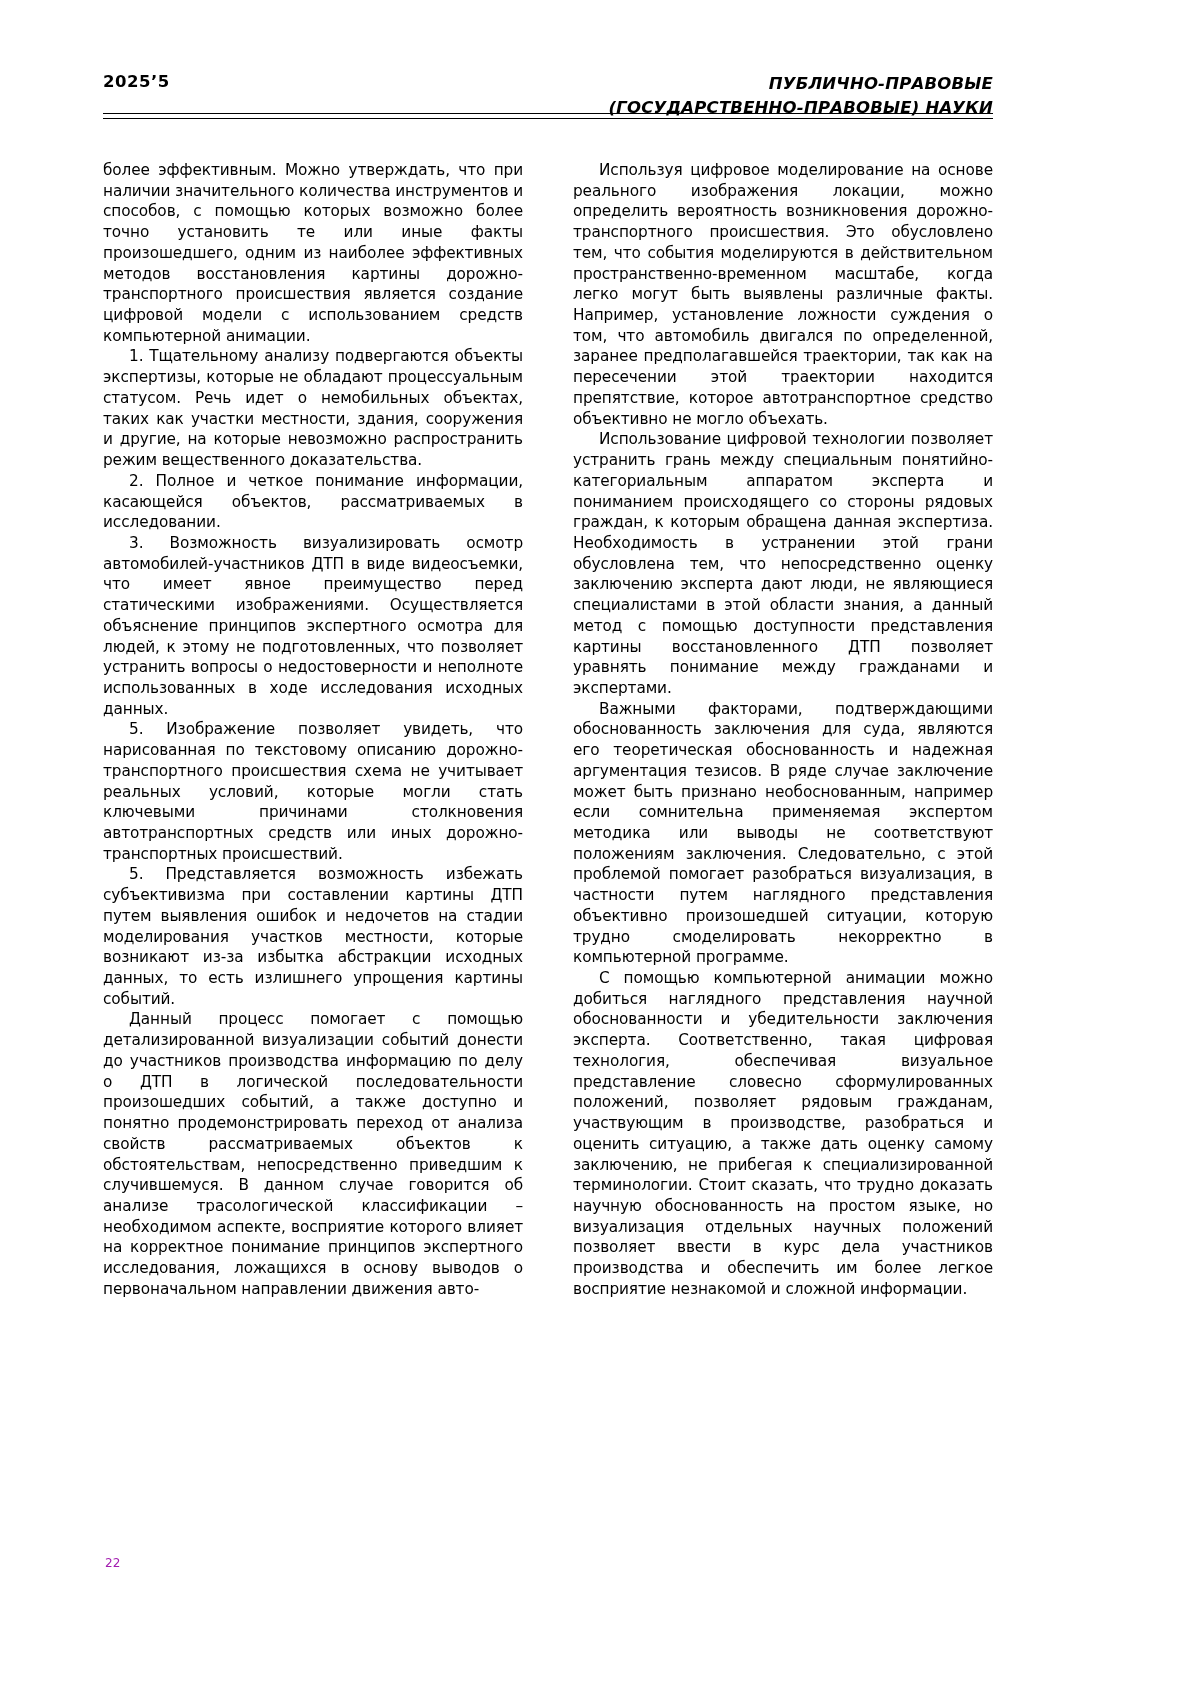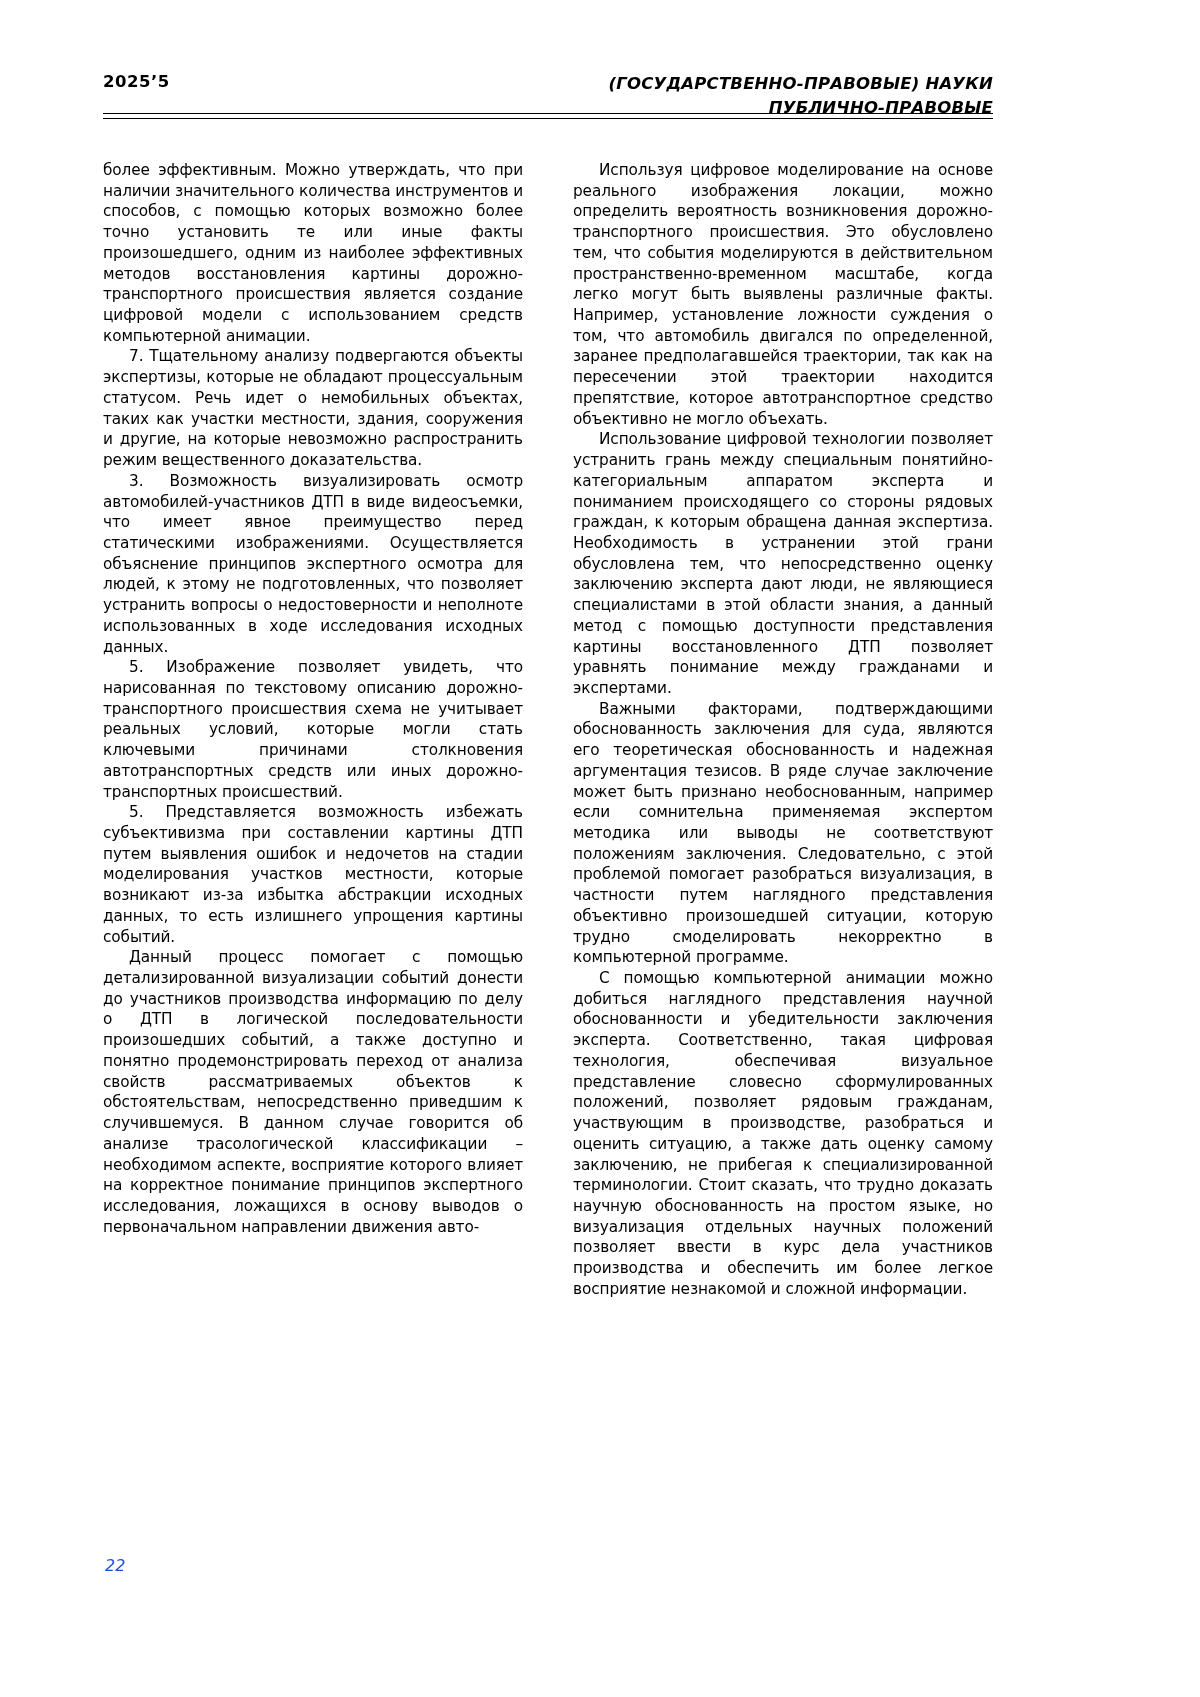--- a/index.html
+++ b/index.html
@@ -84,43 +84,43 @@
   }
   .col p.noindent {
     text-indent: 0;
   }
 
   
   .folio {
     position: absolute;
     left: 105px;
     top: 1556px;
-    font-size: 16px;
-    color: #1d4ed8;
-    font-style: italic;
+    font-size: 12px;
+    color: #a21caf;
   }
 </style>
 </head>
 <body>
 
 <div class="page">
 
   <div class="header">
     <div class="header-left">2025’5</div>
     <div class="header-right">
+      <div>ПУБЛИЧНО-ПРАВОВЫЕ</div>
       <div>(ГОСУДАРСТВЕННО-ПРАВОВЫЕ) НАУКИ</div>
-      <div>ПУБЛИЧНО-ПРАВОВЫЕ</div>
     </div>
   </div>
   <div class="header-rule"></div>
 
   <div class="columns">
     <div class="col">
       <p class="noindent">более эффективным. Можно утверждать, что при наличии значительного количества инструментов и способов, с помощью которых возможно более точно установить те или иные факты произошедшего, одним из наиболее эффективных методов восстановления картины дорожно-транспортного происшествия является создание цифровой модели с использованием средств компьютерной анимации.</p>
-      <p>7. Тщательному анализу подвергаются объекты экспертизы, которые не обладают процессуальным статусом. Речь идет о немобильных объектах, таких как участки местности, здания, сооружения и другие, на которые невозможно распространить режим вещественного доказательства.</p>
+      <p>1. Тщательному анализу подвергаются объекты экспертизы, которые не обладают процессуальным статусом. Речь идет о немобильных объектах, таких как участки местности, здания, сооружения и другие, на которые невозможно распространить режим вещественного доказательства.</p>
+      <p>2. Полное и четкое понимание информации, касающейся объектов, рассматриваемых в исследовании.</p>
       <p>3. Возможность визуализировать осмотр автомобилей-участников ДТП в виде видеосъемки, что имеет явное преимущество перед статическими изображениями. Осуществляется объяснение принципов экспертного осмотра для людей, к этому не подготовленных, что позволяет устранить вопросы о недостоверности и неполноте использованных в ходе исследования исходных данных.</p>
       <p>5. Изображение позволяет увидеть, что нарисованная по текстовому описанию дорожно-транспортного происшествия схема не учитывает реальных условий, которые могли стать ключевыми причинами столкновения автотранспортных средств или иных дорожно-транспортных происшествий.</p>
       <p>5. Представляется возможность избежать субъективизма при составлении картины ДТП путем выявления ошибок и недочетов на стадии моделирования участков местности, которые возникают из-за избытка абстракции исходных данных, то есть излишнего упрощения картины событий.</p>
       <p>Данный процесс помогает с помощью детализированной визуализации событий донести до участников производства информацию по делу о ДТП в логической последовательности произошедших событий, а также доступно и понятно продемонстрировать переход от анализа свойств рассматриваемых объектов к обстоятельствам, непосредственно приведшим к случившемуся. В данном случае говорится об анализе трасологической классификации – необходимом аспекте, восприятие которого влияет на корректное понимание принципов экспертного исследования, ложащихся в основу выводов о первоначальном направлении движения авто-</p>
     </div>
     <div class="col">
       <p>Используя цифровое моделирование на основе реального изображения локации, можно определить вероятность возникновения дорожно-транспортного происшествия. Это обусловлено тем, что события моделируются в действительном пространственно-временном масштабе, когда легко могут быть выявлены различные факты. Например, установление ложности суждения о том, что автомобиль двигался по определенной, заранее предполагавшейся траектории, так как на пересечении этой траектории находится препятствие, которое автотранспортное средство объективно не могло объехать.</p>
       <p>Использование цифровой технологии позволяет устранить грань между специальным понятийно-категориальным аппаратом эксперта и пониманием происходящего со стороны рядовых граждан, к которым обращена данная экспертиза. Необходимость в устранении этой грани обусловлена тем, что непосредственно оценку заключению эксперта дают люди, не являющиеся специалистами в этой области знания, а данный метод с помощью доступности представления картины восстановленного ДТП позволяет уравнять понимание между гражданами и экспертами.</p>
       <p>Важными факторами, подтверждающими обоснованность заключения для суда, являются его теоретическая обоснованность и надежная аргументация тезисов. В ряде случае заключение может быть признано необоснованным, например если сомнительна применяемая экспертом методика или выводы не соответствуют положениям заключения. Следовательно, с этой проблемой помогает разобраться визуализация, в частности путем наглядного представления объективно произошедшей ситуации, которую трудно смоделировать некорректно в компьютерной программе.</p>
       <p>С помощью компьютерной анимации можно добиться наглядного представления научной обоснованности и убедительности заключения эксперта. Соответственно, такая цифровая технология, обеспечивая визуальное представление словесно сформулированных положений, позволяет рядовым гражданам, участвующим в производстве, разобраться и оценить ситуацию, а также дать оценку самому заключению, не прибегая к специализированной терминологии. Стоит сказать, что трудно доказать научную обоснованность на простом языке, но визуализация отдельных научных положений позволяет ввести в курс дела участников производства и обеспечить им более легкое восприятие незнакомой и сложной информации.</p>

